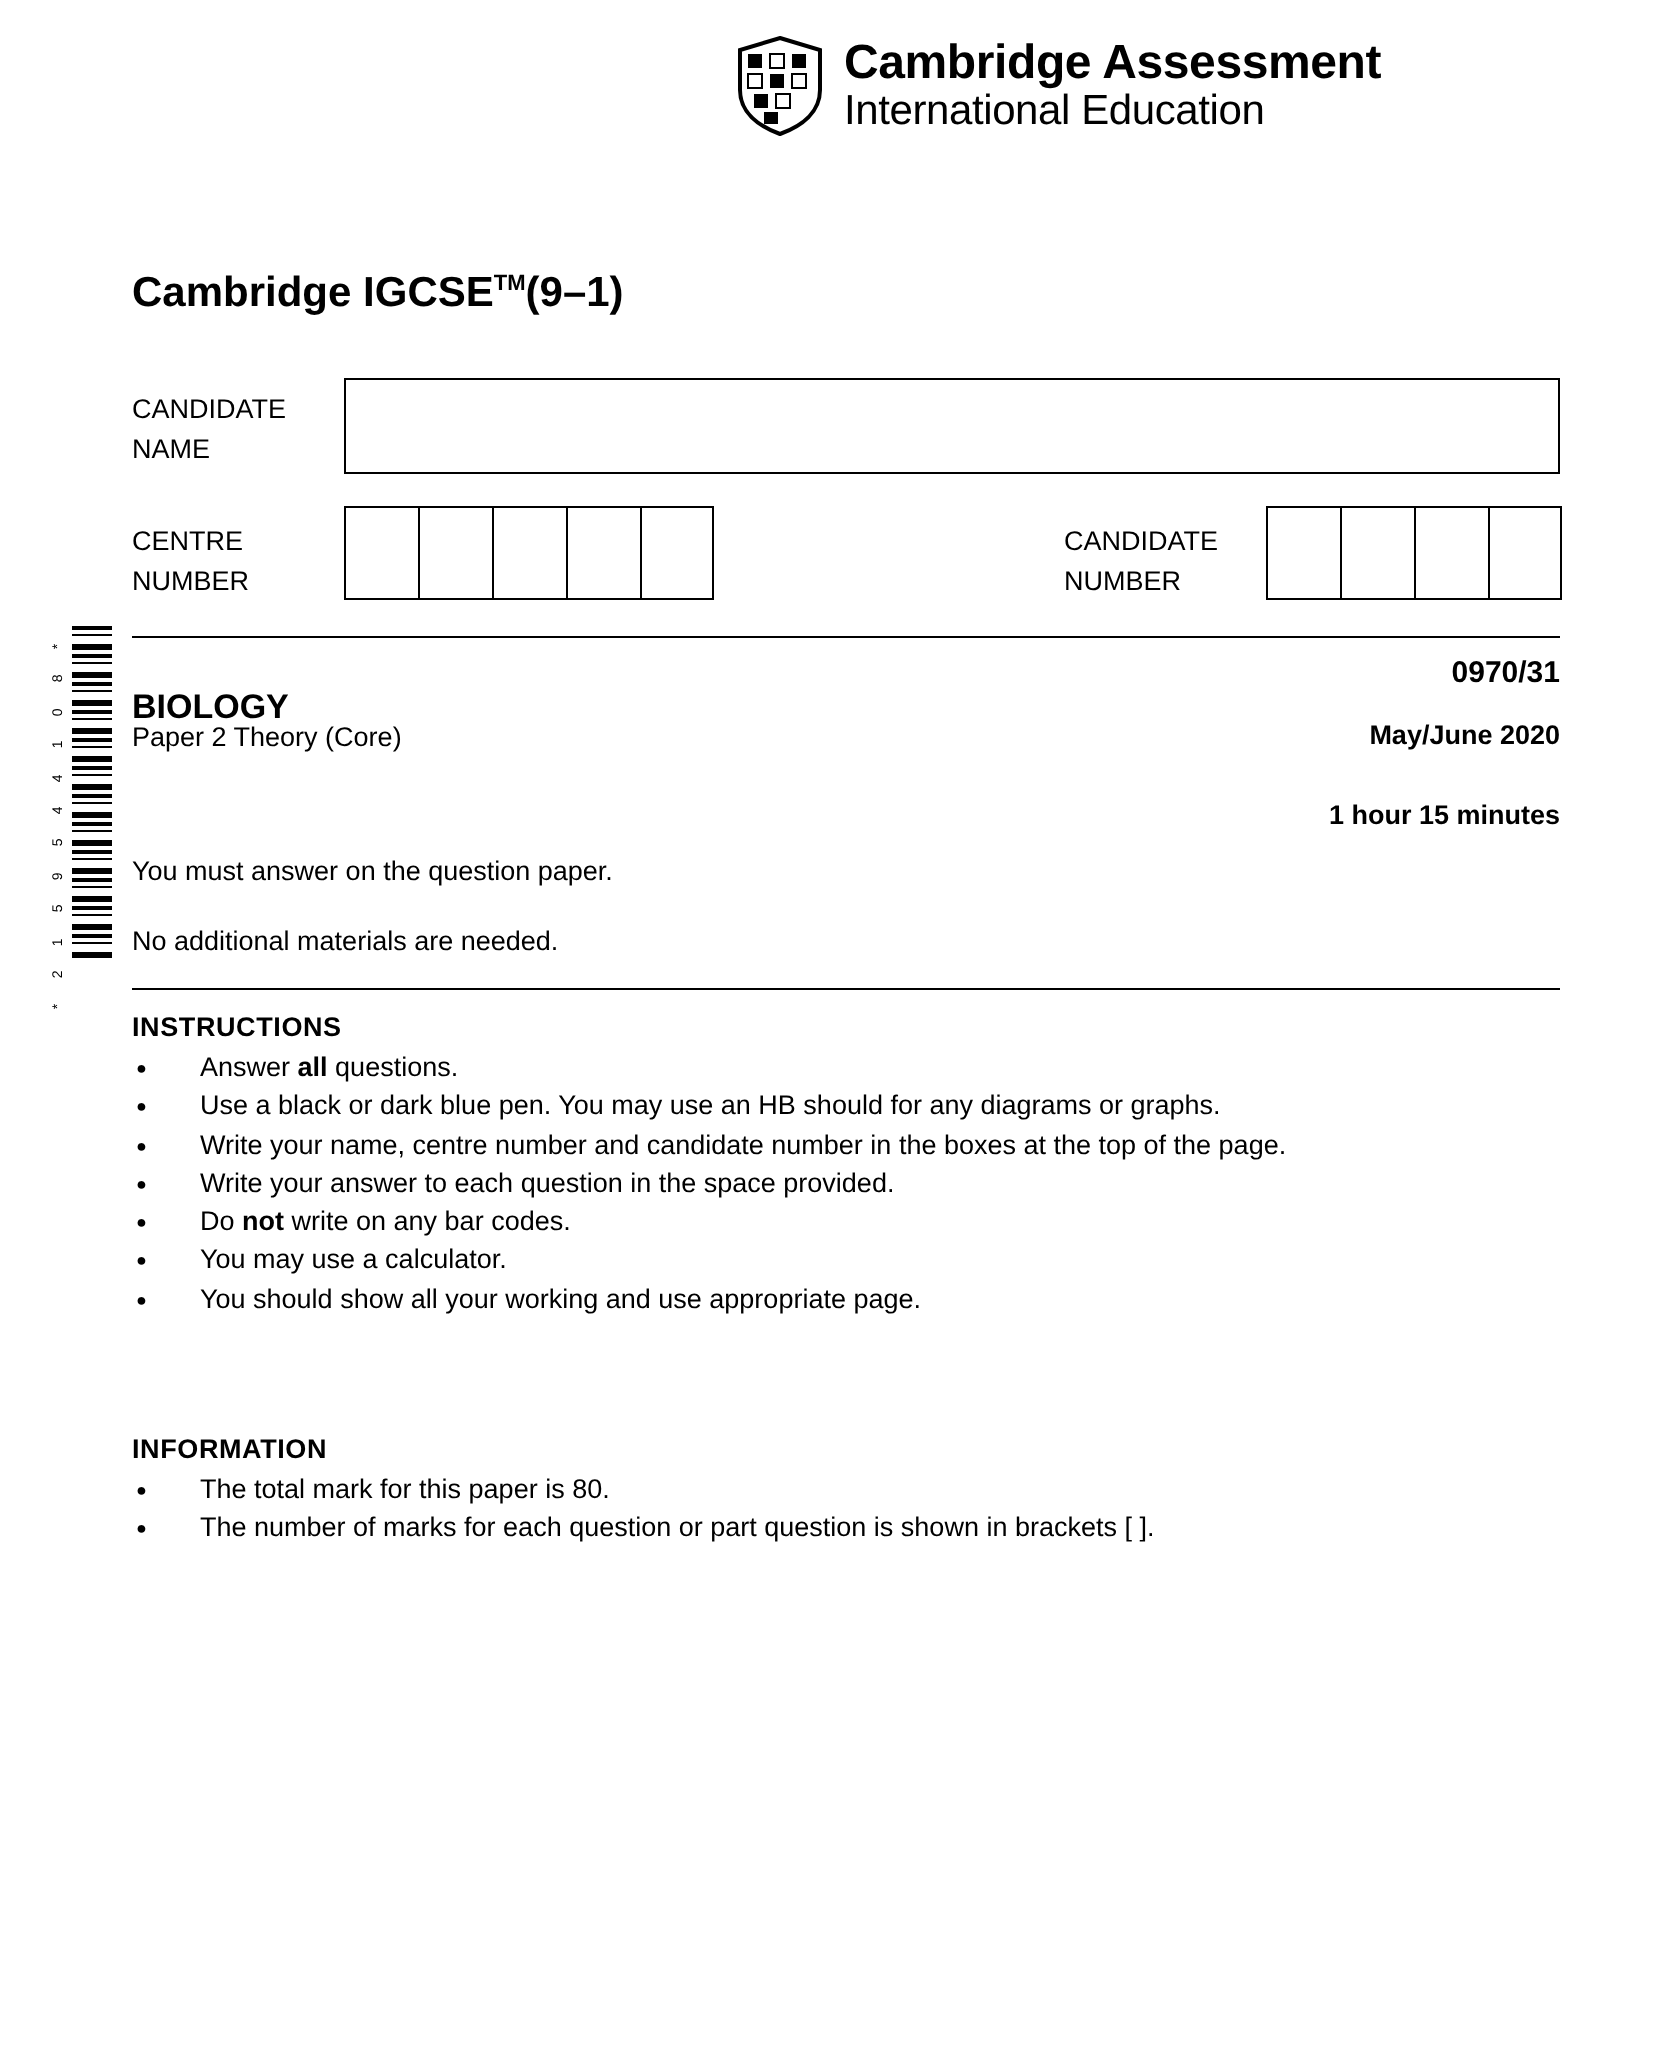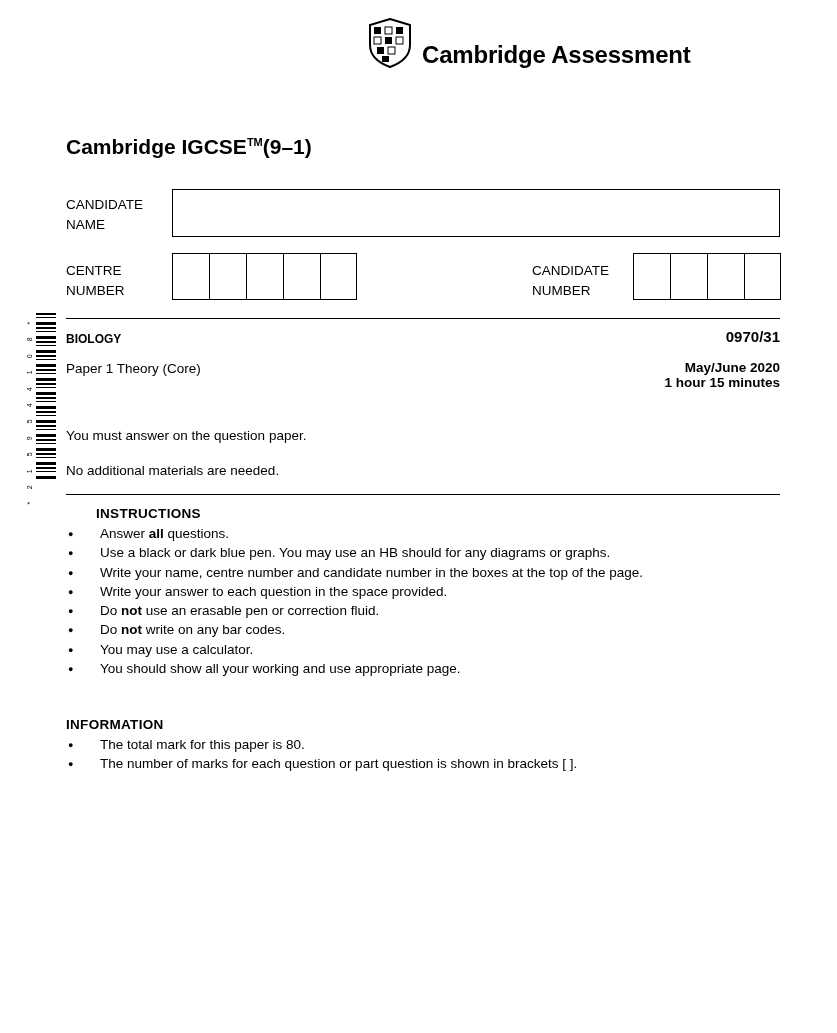--- a/index.html
+++ b/index.html
@@ -131,22 +131,22 @@
     width: 714px;
     border-top: 1px solid #000;
   }
   .rule-top { top: 318px; }
   .rule-bottom { top: 494px; }
 
   
   .subject {
     position: absolute;
     left: 66px;
-    top: 332px;
-    font-size: 12px;
+    top: 344px;
+    font-size: 17px;
     font-weight: bold;
   }
   .syllabus {
     position: absolute;
     right: 57px;
     top: 328px;
     font-size: 15px;
     font-weight: bold;
   }
   .paper {
@@ -158,21 +158,21 @@
   .session {
     position: absolute;
     right: 57px;
     top: 360px;
     font-size: 13.5px;
     font-weight: bold;
   }
   .duration {
     position: absolute;
     right: 57px;
-    top: 375px;
+    top: 400px;
     font-size: 13.5px;
     font-weight: bold;
   }
   .answer-note {
     position: absolute;
     left: 66px;
     top: 428px;
     font-size: 13.5px;
     text-align: center;
   }
@@ -186,21 +186,20 @@
   
   .section-heading {
     font-size: 13.5px;
     font-weight: bold;
     letter-spacing: 0.3px;
   }
   .instructions-heading {
     position: absolute;
     left: 66px;
     top: 506px;
-    margin-left: 30px;
   }
   .instructions-list {
     position: absolute;
     left: 66px;
     top: 524px;
     width: 714px;
   }
   .information-heading {
     position: absolute;
     left: 66px;
@@ -288,20 +287,21 @@
       <rect x="6" y="19" width="7" height="7" fill="#ffffff" stroke="#000" stroke-width="1"></rect>
       <rect x="17" y="19" width="7" height="7"></rect>
       <rect x="28" y="19" width="7" height="7" fill="#ffffff" stroke="#000" stroke-width="1"></rect>
       <rect x="9" y="29" width="7" height="7"></rect>
       <rect x="20" y="29" width="7" height="7" fill="#ffffff" stroke="#000" stroke-width="1"></rect>
       <rect x="14" y="38" width="7" height="6"></rect>
     </g>
   </svg>
   <div class="logo-text">
     <div class="logo-line1">Cambridge Assessment</div>
+    <div class="logo-line2">International Education</div>
   </div>
 </div>
 
 <div class="qualification"><span>Cambridge IGCSE</span><sup>TM</sup><span>(9–1)</span></div>
 
 <div class="cand-name-label">
   <div>CANDIDATE</div>
   <div>NAME</div>
 </div>
 <div class="cand-name-box"></div>
@@ -345,34 +345,33 @@
       <span>*</span>
     </div>
   <div class="barcode-bars"></div>
 </div>
 
 <div class="rule rule-top"></div>
 <div class="rule rule-bottom"></div>
 
 <div class="subject">BIOLOGY</div>
 <div class="syllabus">0970/31</div>
-<div class="paper">Paper 1 Theory (Core)</div>
+<div class="paper">Paper 2 Theory (Core)</div>
 <div class="session">May/June 2020</div>
 <div class="duration">1 hour 15 minutes</div>
 <div class="answer-note">You must answer on the question paper.</div>
 <div class="materials-note">No additional materials are needed.</div>
 
 <div class="section-heading instructions-heading">INSTRUCTIONS</div>
 <div class="instructions-list">
   <ul class="bullets">
     <li>Answer <b>all</b> questions.</li>
     <li>Use a black or dark blue pen. You may use an HB should for any diagrams or graphs.</li>
     <li>Write your name, centre number and candidate number in the boxes at the top of the page.</li>
     <li>Write your answer to each question in the space provided.</li>
-    <li>Do <b>not</b> use an erasable pen or correction fluid.</li>
     <li>Do <b>not</b> write on any bar codes.</li>
     <li>You may use a calculator.</li>
     <li>You should show all your working and use appropriate page.</li>
   </ul>
 </div>
 
 <div class="section-heading information-heading">INFORMATION</div>
 <div class="information-list">
   <ul class="bullets">
     <li>The total mark for this paper is 80.</li>

